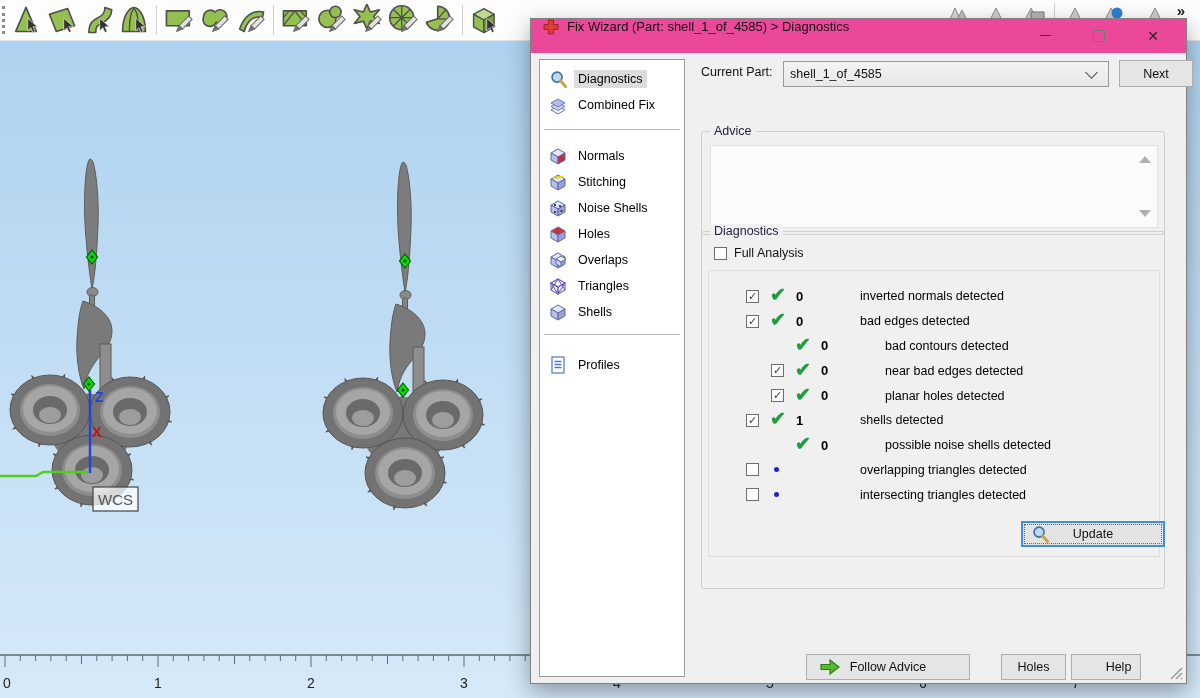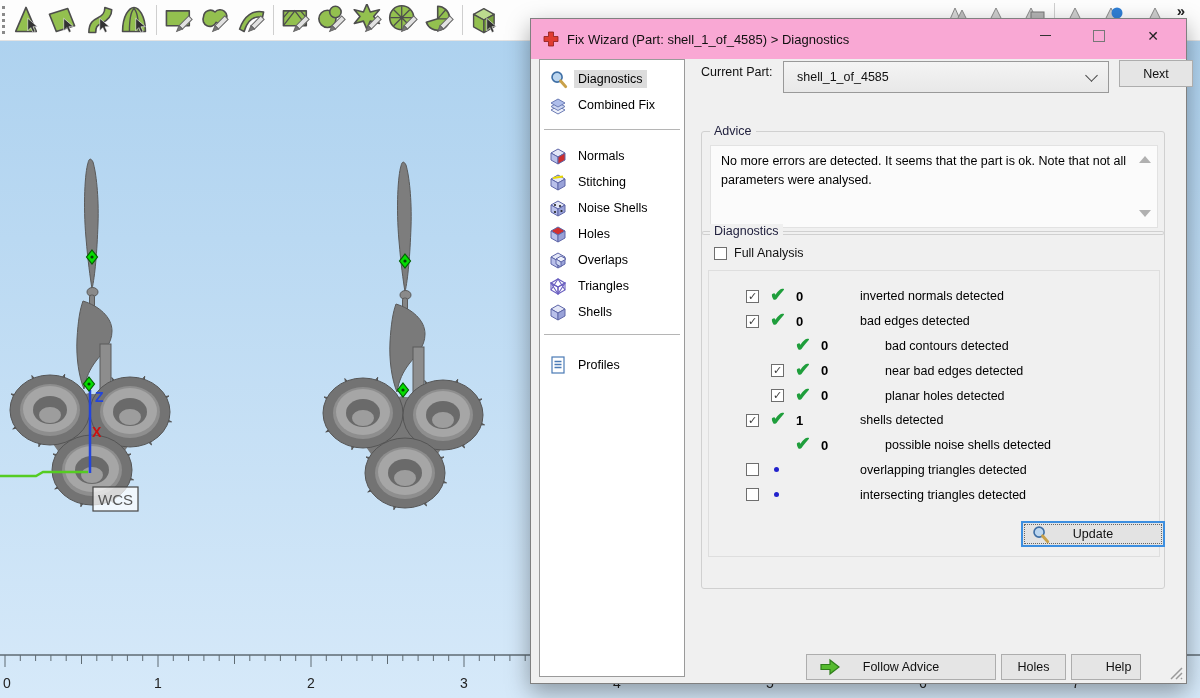--- a/index.html
+++ b/index.html
@@ -16,42 +16,42 @@
   .tb-gray{position:absolute;top:2px;}
   .tb-overflow{position:absolute;left:1170px;top:2px;font-size:15px;font-weight:bold;color:#222;
                width:22px;text-align:center;cursor:pointer;}
   
   .viewport{position:absolute;left:0;top:40px;width:1200px;height:658px;
             background:linear-gradient(#aed2ef,#d6e9f9);z-index:0;}
   #scene{position:absolute;left:0;top:0;}
   
   .dialog{position:absolute;left:530px;top:18px;width:655px;height:664px;background:#f0f0f0;
           border:1px solid #808080;box-shadow:0 8px 22px rgba(0,0,0,.35);z-index:5;font-size:12.5px;color:#111;}
-  .titlebar{position:absolute;left:0;top:0;width:655px;height:40px;background:#f9a8d4;display:flex;align-items:center;}
+  .titlebar{position:absolute;left:0;top:0;width:655px;height:34px;background:#ec4899;display:flex;align-items:flex-start;}
   .title-icon{margin:0 8px 0 12px;display:inline-flex;}
   .title-text{font-size:13px;color:#101010;}
   .win-btn{position:absolute;top:0;width:44px;height:33px;display:flex;align-items:center;justify-content:center;cursor:pointer;}
   .wb-min{left:492px;} .wb-max{left:546px;} .wb-close{left:600px;}
   .glyph-min{display:block;width:11px;border-bottom:1.5px solid #333;}
   .glyph-max{display:block;width:10px;height:10px;border:1.2px solid #777;}
   .glyph-close{font-size:14px;color:#222;line-height:1;}
   
   .sidebar{position:absolute;left:8px;top:40px;width:146px;height:618px;background:#fff;
            border:1px solid #9a9a9a;box-sizing:border-box;padding-top:6px;}
   .sb-item{height:26px;display:flex;align-items:center;padding-left:7px;cursor:pointer;}
   .sb-icon{width:22px;height:22px;display:inline-flex;align-items:center;justify-content:center;margin-right:5px;}
   .sb-label{font-size:12.5px;color:#000;padding:2px 4px;white-space:nowrap;}
   .sb-item.selected .sb-label{background:#dcdcdc;}
   .sb-sep{border-top:1px solid #b5b5b5;margin:11px 4px 13px 4px;}
   .sb-sep.s2{margin:9px 4px 17px 4px;}
   
   .cp-label{position:absolute;left:170px;top:46px;font-size:12.5px;}
-  .combo{position:absolute;left:252px;top:42px;width:326px;height:32px;box-sizing:border-box;
+  .combo{position:absolute;left:252px;top:42px;width:326px;height:26px;box-sizing:border-box;
          border:1px solid #999;background:linear-gradient(#f4f4f4,#e8e8e8);display:flex;align-items:center;
-         padding-left:13px;cursor:pointer;}
+         padding-left:6px;cursor:pointer;}
   .combo-text{flex:1;font-size:12.5px;}
   .combo-arrow{width:8px;height:8px;border-right:1.6px solid #444;border-bottom:1.6px solid #444;
                transform:rotate(45deg);margin:-4px 12px 0 0;}
   .btn{box-sizing:border-box;border:1px solid #adadad;background:#e5e5e5;display:flex;align-items:center;
        justify-content:center;font-size:12.5px;color:#111;cursor:pointer;}
   .next-btn{position:absolute;left:588px;top:41px;width:74px;height:27px;}
   
   .groupbox{position:absolute;box-sizing:border-box;border:1px solid #d0d0d0;border-radius:3px;}
   .gb-advice{left:170px;top:112px;width:464px;height:104px;}
   .gb-diag{left:170px;top:212px;width:464px;height:358px;}
@@ -78,21 +78,21 @@
   .slot-status{width:26px;display:flex;align-items:center;}
   .chk{font-size:19px;font-weight:bold;color:var(--check-green,#1f9e3c);line-height:1;margin-top:-3px;}
   .dot{width:5px;height:5px;border-radius:50%;background:var(--dot-blue,#2222cc);margin-left:4px;}
   .slot-count{width:22px;font-size:13px;font-weight:bold;color:#000;}
   .slot-label{margin-left:42px;font-size:12.5px;color:#000;}
   .update-btn{position:absolute;left:312px;top:250px;width:144px;height:26px;background:#e3e3e3;
               border:2px solid var(--focus-blue,#3d8fe0);box-sizing:border-box;display:flex;align-items:center;
               justify-content:center;cursor:pointer;outline:1px dotted #666;outline-offset:-4px;font-size:12.5px;}
   .update-btn .mag{position:absolute;left:8px;display:inline-flex;}
   
-  .fa-btn{position:absolute;left:275px;top:635px;width:190px;height:26px;}
+  .fa-btn{position:absolute;left:275px;top:635px;width:164px;height:26px;}
   .fa-btn .fa-icon{position:absolute;left:12px;display:inline-flex;}
   .close-btn{position:absolute;left:470px;top:635px;width:65px;height:26px;}
   .help-btn{position:absolute;left:540px;top:635px;width:70px;height:26px;padding-left:25px;}
   .grip{position:absolute;right:3px;bottom:3px;width:15px;height:15px;cursor:nwse-resize;}
 </style>
 </head>
 <body>
 
 <div class="viewport">
   <svg id="scene" width="1200" height="658" viewBox="0 40 1200 658">
@@ -612,21 +612,20 @@
   <div class="cp-label">Current Part:</div>
   <div class="combo">
     <span class="combo-text">shell_1_of_4585</span>
     <span class="combo-arrow"></span>
   </div>
   <div class="btn next-btn">Next</div>
 
   <div class="groupbox gb-advice">
     <span class="gb-legend">Advice</span>
     <div class="advice-inner">
-      <div class="advice-text">No more errors are detected.  It seems that the part is ok. Note that not all parameters were analysed.</div>
       <span class="adv-scroll-up"></span>
       <span class="adv-scroll-dn"></span>
     </div>
   </div>
 
   <div class="groupbox gb-diag">
     <span class="gb-legend">Diagnostics</span>
     <div class="full-row">
       <span class="cb" id="full-cb"></span>
       <span class="full-label">Full Analysis</span>

